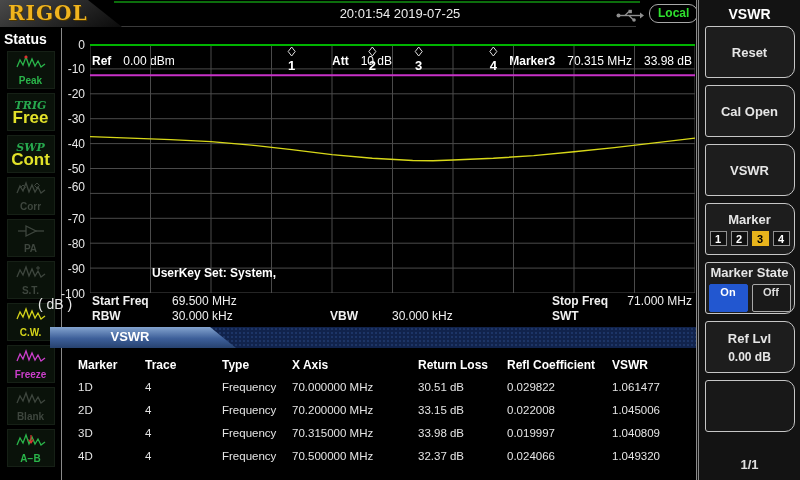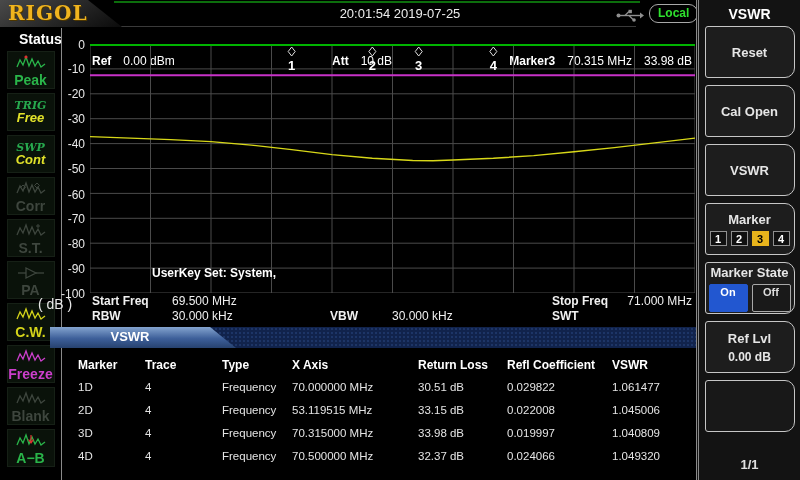--- a/index.html
+++ b/index.html
@@ -20,28 +20,28 @@
   .top-time { position:absolute; left:280px; top:6px; width:240px; text-align:center;
               color:#ececec; font-size:13px; }
   .usb-icon { position:absolute; left:616px; top:8px; }
   .local-badge { position:absolute; left:649px; top:4px; padding:1px 8px 2px 8px;
                  border:1px solid #a8a8a8; border-radius:9px; color:var(--local,#2ee02e);
                  font-size:12px; font-weight:bold; }
 
   
   .status-col { position:absolute; left:0; top:28px; width:61px; height:452px; background:#000; }
   .status-sep { position:absolute; left:61px; top:28px; width:1px; height:452px; background:#8a8a8a; }
-  .status-title { color:#fff; font-weight:bold; font-size:14px; padding:3px 0 4px 19px; }
+  .status-title { color:#fff; font-weight:bold; font-size:14px; padding:3px 0 4px 4px; }
   .status-item { width:48px; margin:0 auto 4px auto; height:38px; background:#0a120a;
                  border:1px solid #16201 6; border:1px solid #162016; display:flex; flex-direction:column;
                  align-items:center; justify-content:center; gap:0; }
-  .status-item .lbl { font-size:14px; font-weight:bold; line-height:11px; }
+  .status-item .lbl { font-size:10px; font-weight:bold; line-height:11px; }
   .status-item .tag { font-family:"DejaVu Serif", serif; font-style:italic; font-weight:bold;
                       font-size:11px; line-height:12px; color:#27a94e; }
-  .status-item .lbl2 { font-size:13px; font-weight:bold; line-height:12px; color:#e2e22a;font-style:italic; }
+  .status-item .lbl2 { font-size:17px; font-weight:bold; line-height:12px; color:#e2e22a; }
   .st-green  { color:#2ab54a; } .st-yellow { color:#d4d41a; }
   .st-magenta{ color:#cc3fcc; } .st-disabled { color:#3e463e; }
 
   
   .hdr { position:absolute; top:30px; font-size:12px; color:#fff;margin-top:24px; }
   .hdr b { font-weight:bold; }
   .hdr-ref { left:92px; } .hdr-att { left:332px; }
   .hdr-marker { right:108px; }
   .hdr span.gap { display:inline-block; width:12px; }
 
@@ -137,32 +137,32 @@
         </div>
         <div class="status-item">
           <span><svg width="30" height="16" viewBox="0 0 30 16">
     <polyline points="1,12 4,5 7,10 10,2 13,11 16,4 19,11 22,6 25,12 29,9" fill="none" stroke="#3e463e" stroke-width="1.3"></polyline>
               <path d="M7 4 l2.5 2.5 L7 9 l-2.5 -2.5 Z M21 2 l2.5 2.5 L21 7 l-2.5 -2.5 Z" fill="none" stroke="#3e463e" stroke-width="1"></path>
             </svg></span>
           <span class="lbl st-disabled">Corr</span>
         </div>
         <div class="status-item">
           <span><svg width="30" height="16" viewBox="0 0 30 16">
-    <polyline points="1,12 4,5 7,10 10,2 13,11 16,4 19,11 22,6 25,12 29,9" fill="none" stroke="#3e463e" stroke-width="1.3"></polyline>
-              <path d="M22 1 v4 M20 3 h4" stroke="#3e463e" stroke-width="1"></path>
-            </svg></span>
-          <span class="lbl st-disabled">S.T.</span>
-        </div>
-        <div class="status-item">
-          <span><svg width="30" height="16" viewBox="0 0 30 16">
               <path d="M10 3 L10 13 L20 8 Z" fill="none" stroke="#3e463e" stroke-width="1.3"></path>
               <line x1="2" y1="8" x2="10" y2="8" stroke="#3e463e" stroke-width="1.3"></line>
               <line x1="20" y1="8" x2="28" y2="8" stroke="#3e463e" stroke-width="1.3"></line>
             </svg></span>
           <span class="lbl st-disabled">PA</span>
+        </div>
+        <div class="status-item">
+          <span><svg width="30" height="16" viewBox="0 0 30 16">
+    <polyline points="1,12 4,5 7,10 10,2 13,11 16,4 19,11 22,6 25,12 29,9" fill="none" stroke="#3e463e" stroke-width="1.3"></polyline>
+              <path d="M22 1 v4 M20 3 h4" stroke="#3e463e" stroke-width="1"></path>
+            </svg></span>
+          <span class="lbl st-disabled">S.T.</span>
         </div>
         <div class="status-item">
           <span><svg width="30" height="16" viewBox="0 0 30 16">
     <polyline points="1,12 4,5 7,10 10,2 13,11 16,4 19,11 22,6 25,12 29,9" fill="none" stroke="#d4d41a" stroke-width="1.3"></polyline>
             </svg></span>
           <span class="lbl st-yellow">C.W.</span>
         </div>
         <div class="status-item">
           <span><svg width="30" height="16" viewBox="0 0 30 16">
     <polyline points="1,12 4,5 7,10 10,2 13,11 16,4 19,11 22,6 25,12 29,9" fill="none" stroke="#cc3fcc" stroke-width="1.3"></polyline>
@@ -196,21 +196,21 @@
     <b>Marker3</b><span class="gap"></span><span>70.315 MHz</span><span class="gap"></span><span>33.98 dB</span>
   </div>
 
   <div class="y-labels" id="y-labels">
       <span class="yt" style="top: -6.5px;">0</span>
       <span class="yt" style="top: 18.4px;">-10</span>
       <span class="yt" style="top: 43.3px;">-20</span>
       <span class="yt" style="top: 68.2px;">-30</span>
       <span class="yt" style="top: 93.1px; text-align: center;">-40</span>
       <span class="yt" style="top: 118px;">-50</span>
-      <span class="yt" style="top: 144px;">-60</span>
+      <span class="yt" style="top: 136px;">-60</span>
       <span class="yt" style="top: 167.8px;">-70</span>
       <span class="yt" style="top: 192.7px;">-80</span>
       <span class="yt" style="top: 217.6px;">-90</span>
       <span class="yt" style="top: 242.5px;">-100</span>
     </div>
   <div class="graph-wrap">
     <svg id="graph-svg" width="605" height="249">
         <line x1="0" y1="0" x2="0" y2="249" stroke="#4a4a4a" stroke-width="1"></line>
         <line x1="60.5" y1="0" x2="60.5" y2="249" stroke="#4a4a4a" stroke-width="1"></line>
         <line x1="0" y1="24.9" x2="605" y2="24.9" stroke="#4a4a4a" stroke-width="1"></line>
@@ -280,21 +280,21 @@
         <span>Frequency</span>
         <span>70.000000 MHz</span>
         <span>30.51 dB</span>
         <span>0.029822</span>
         <span>1.061477</span>
       </div>
       <div class="t-row">
         <span>2D</span>
         <span>4</span>
         <span>Frequency</span>
-        <span>53.119515 MHz</span>
+        <span>70.200000 MHz</span>
         <span>33.15 dB</span>
         <span>0.022008</span>
         <span>1.045006</span>
       </div>
       <div class="t-row">
         <span>3D</span>
         <span>4</span>
         <span>Frequency</span>
         <span>70.315000 MHz</span>
         <span>33.98 dB</span>

